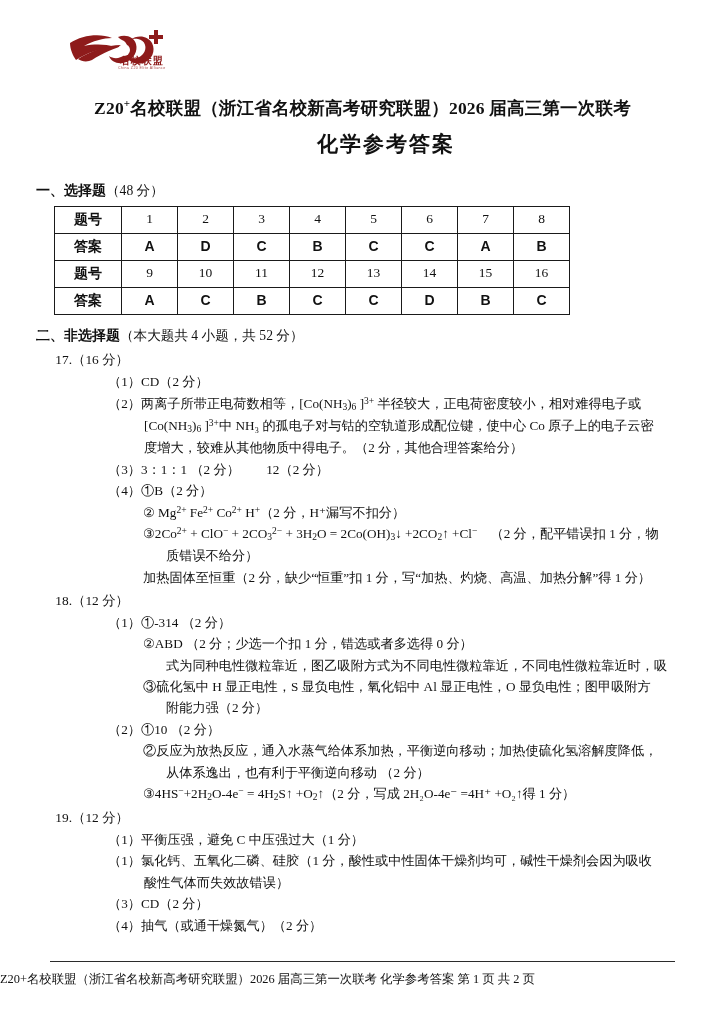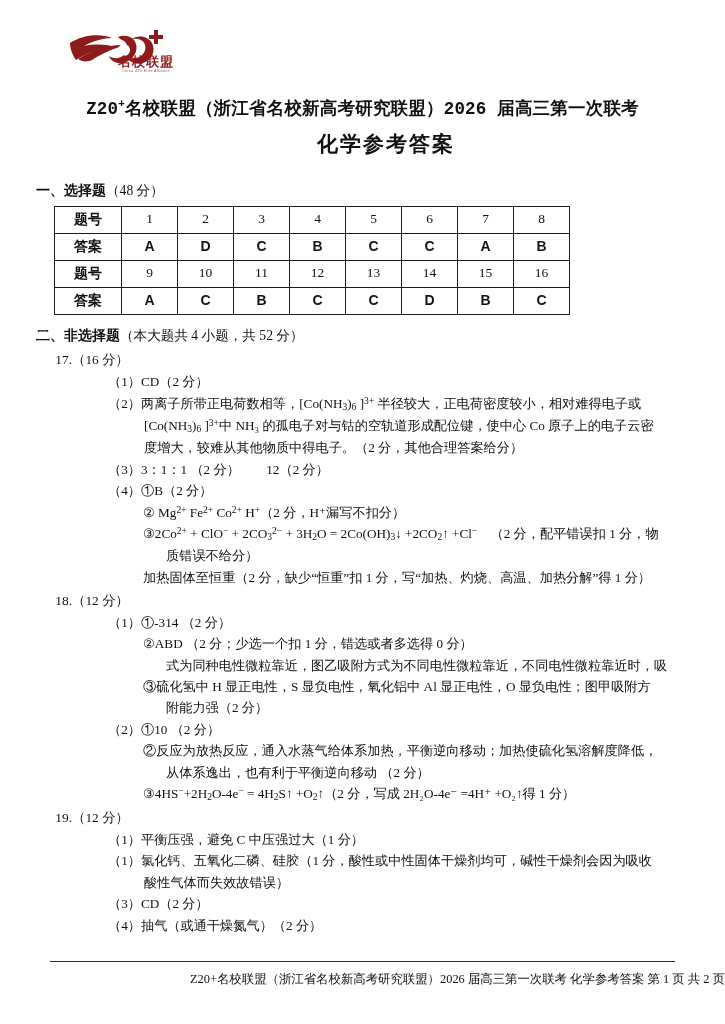--- a/index.html
+++ b/index.html
@@ -38,43 +38,43 @@
   }
   .logo-mark svg { display: block; }
   .logo-sub {
     position: absolute;
     left: 52px;
     top: 30px;
     text-align: center;
     line-height: 1;
   }
   .logo-sub .cn {
-    font-family: Liberation Mono, monospace;
-    font-size: 13px;
+    font-family: Liberation Sans, sans-serif;
+    font-size: 10px;
     font-weight: bold;
     color: #8e1b1b;
     letter-spacing: 1px;
     display: block;
   }
   .logo-sub .en {
     font-family: "Liberation Sans", sans-serif;
     font-size: 3.6px;
     color: #a84646;
     letter-spacing: .4px;
     display: block;
     margin-top: 1px;
   }
 
   
   .doc-title {
     position: absolute;
     left: 0; right: 0;
     top: 96px;
     text-align: center;
-    font-family: Liberation Mono, monospace;
+    font-family: Liberation Serif, serif;
     font-weight: bold;
     font-size: 17.5px;
     letter-spacing: .2px;
     white-space: nowrap;
   }
   .doc-title sup { font-size: 11px; vertical-align: super; }
   .doc-subtitle {
     position: absolute;
     left: 0; right: 0;
     top: 130px;
@@ -175,21 +175,21 @@
   sub { font-size: .72em; vertical-align: -0.22em; }
   sup { font-size: .72em; vertical-align: 0.45em; }
 
   .sectitle2 { margin-top: 10px; }
 
   
   .footer {
     position: absolute;
     left: 0; right: 0;
     bottom: 36px;
-    text-align: right;
+    text-align: left;
     font-size: 12.4px;
     white-space: nowrap;
   }
   .footer-rule {
     position: absolute;
     left: 50px; right: 50px;
     bottom: 62px;
     border-top: 1px solid #2b2b2b;
   }
 </style>

